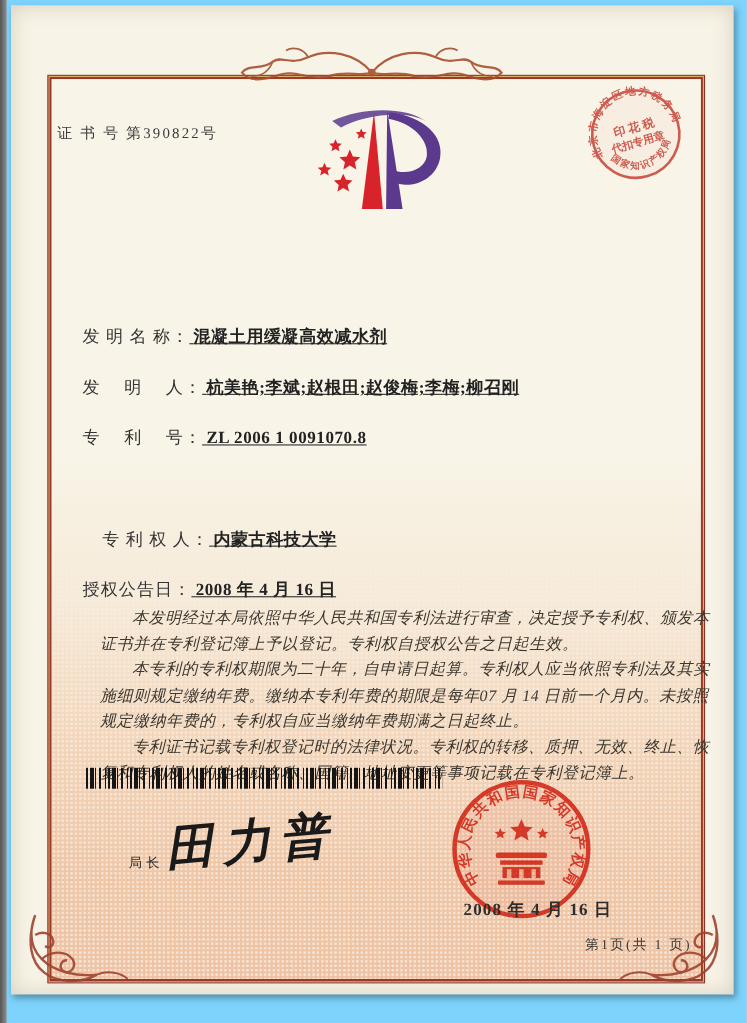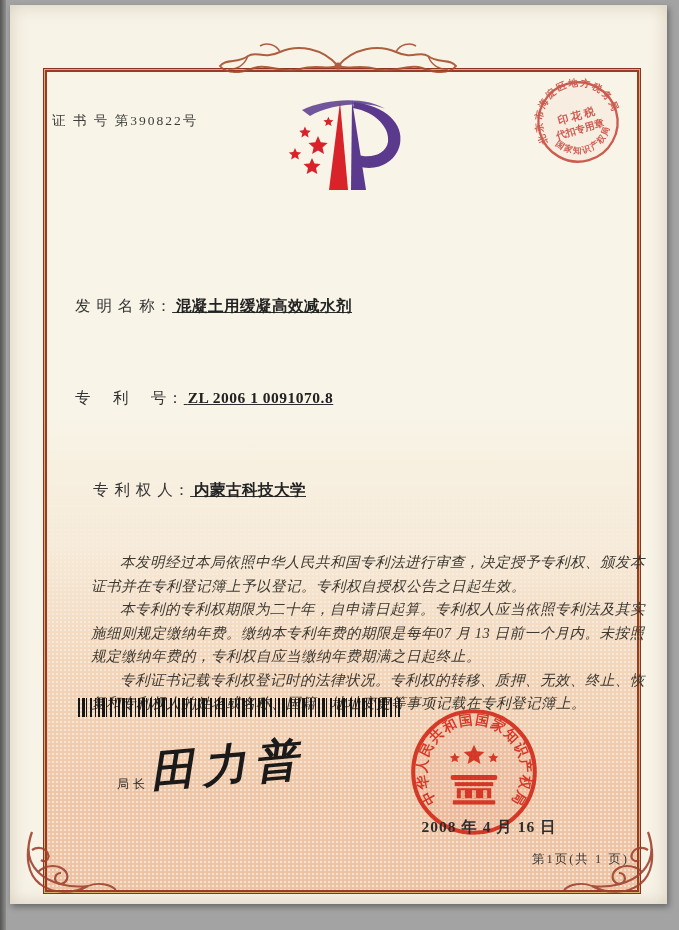--- a/index.html
+++ b/index.html
@@ -1,17 +1,17 @@
 <!DOCTYPE html>
 <html><head>
 <meta charset="utf-8">
 <style>
   html,body{margin:0;padding:0;}
   body{font-family:"Liberation Serif","DejaVu Serif",serif;}
-  .scan{position:relative;width:679px;height:930px;background:#a3a3a3;overflow:hidden;}
+  .scan{position:relative;width:679px;height:930px;background:#7dd3fc;overflow:hidden;}
   .scan-edge-left{position:absolute;left:0;top:0;width:6px;height:930px;background:linear-gradient(90deg,#555,#8e8e8c);}
   .page{position:absolute;left:10px;top:5px;width:657px;height:899px;background:#f7f3e6;
         box-shadow:inset 0 0 18px rgba(120,100,70,.25), 2px 3px 6px rgba(0,0,0,.35);}
   .frame{position:absolute;left:33px;top:63px;width:596px;height:824px;
          border:1px solid #8a3224;
          box-shadow:inset 0 0 0 1px #d9b06b, inset 0 0 0 3px #9c3a28;}
   .frame-bg{position:absolute;left:3px;top:3px;right:3px;bottom:3px;
          background:linear-gradient(180deg,#f8f4e7 0%,#f8f4e7 42%,#f6ead8 58%,#f2d4b8 74%,#eec6a6 88%,#edc2a2 100%);}
   .texture{position:absolute;left:3px;top:3px;right:3px;bottom:3px;
          background-image:radial-gradient(circle,rgba(255,255,255,.55) 1px,transparent 1.5px);
@@ -118,32 +118,40 @@
     </text>
     <text x="60" y="57" text-anchor="middle" font-size="12" fill="#c8463c" font-weight="bold">印 花 税</text>
     <text x="60" y="72" text-anchor="middle" font-size="11" fill="#c8463c" font-weight="bold">代扣专用章</text>
   </svg>
 
 
   <div class="field-row" style="top:296px;">
     <span class="field-label">发 明 名 称：</span>
     <span class="field-value">混凝土用缓凝高效减水剂</span>
   </div>
+  <div class="field-row" style="top:342px;">
+    <span class="field-label">发　 明　 人：</span>
+    <span class="field-value">杭美艳;李斌;赵根田;赵俊梅;李梅;柳召刚</span>
+  </div>
   <div class="field-row" style="top:388px;">
     <span class="field-label">专　 利　 号：</span>
     <span class="field-value">ZL 2006 1 0091070.8</span>
   </div>
   <div class="field-row" style="top:480px;margin-left:18px;">
     <span class="field-label">专 利 权 人：</span>
     <span class="field-value">内蒙古科技大学</span>
   </div>
+  <div class="field-row" style="top:526px;">
+    <span class="field-label">授权公告日：</span>
+    <span class="field-value">2008 年 4 月 16 日</span>
+  </div>
 
   <div class="paragraphs">
     <p>本发明经过本局依照中华人民共和国专利法进行审查，决定授予专利权、颁发本证书并在专利登记簿上予以登记。专利权自授权公告之日起生效。</p>
-    <p>本专利的专利权期限为二十年，自申请日起算。专利权人应当依照专利法及其实施细则规定缴纳年费。缴纳本专利年费的期限是每年07 月 13 日前一个月内。未按照规定缴纳年费的，专利权自应当缴纳年费期满之日起终止。</p>
+    <p>本专利的专利权期限为二十年，自申请日起算。专利权人应当依照专利法及其实施细则规定缴纳年费。缴纳本专利年费的期限是每年07 月 14 日前一个月内。未按照规定缴纳年费的，专利权自应当缴纳年费期满之日起终止。</p>
     <p>专利证书记载专利权登记时的法律状况。专利权的转移、质押、无效、终止、恢复和专利权人的姓名或名称、国籍、地址变更等事项记载在专利登记簿上。</p>
   </div>
 
   <div class="barcode"></div>
 
   <div class="director">局长</div>
   <div class="signature">田力普</div>
 
   <svg class="seal" width="152" height="152" viewBox="0 0 150 150">
     <defs>

